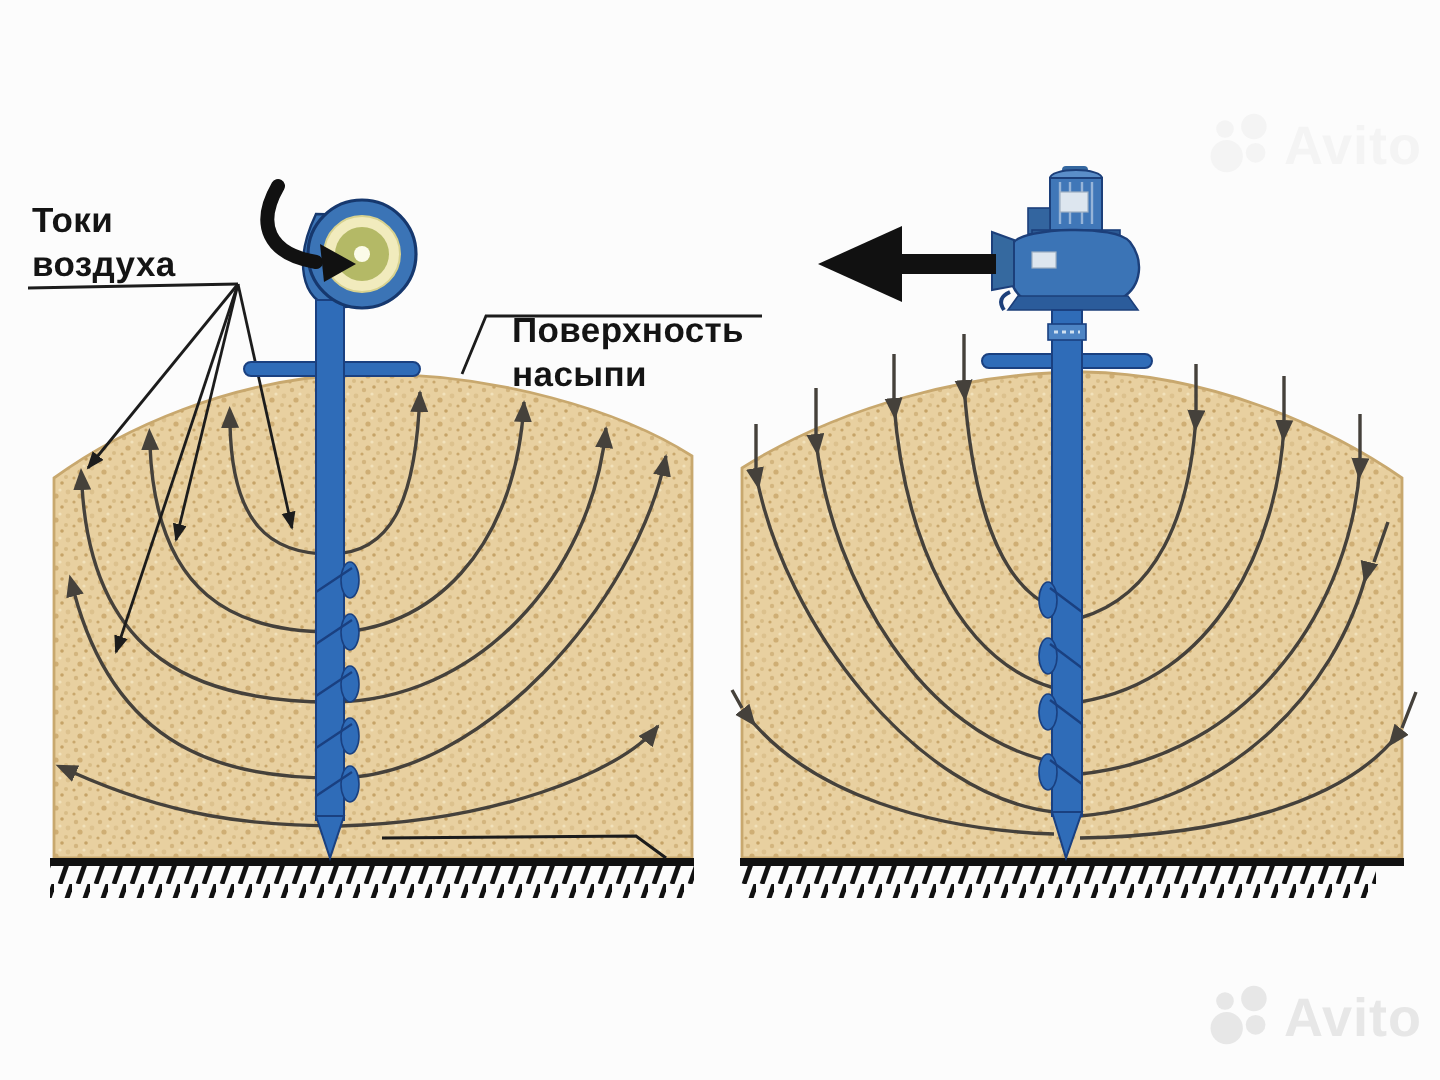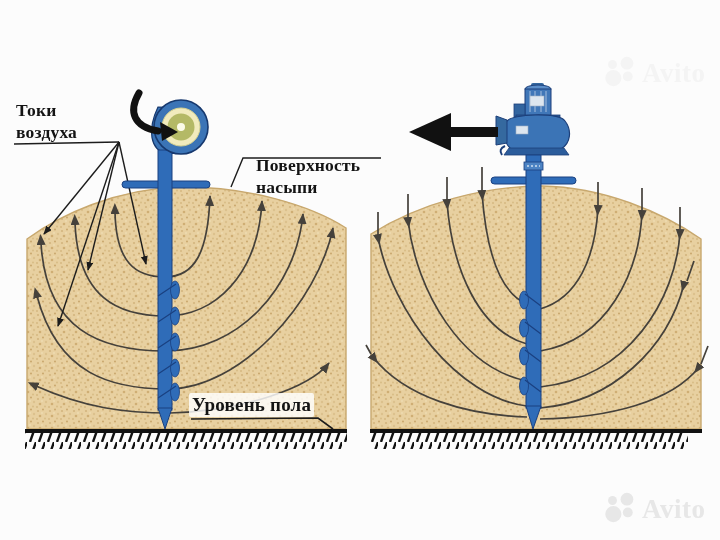--- a/index.html
+++ b/index.html
@@ -1,18 +1,18 @@
 <!DOCTYPE html>
 <html><head>
 <meta charset="utf-8">
 <style>
   html,body{margin:0;padding:0;background:#ffffff;}
   .stage{
     position:relative;width:720px;height:540px;background:#fcfcfc;overflow:hidden;
-    font-family:Liberation Serif, serif;
+    font-family:Liberation Sans, sans-serif;
   }
   .stage svg.diagram{position:absolute;left:0;top:0;}
   .anno{
     position:absolute;color:#141414;font-weight:700;line-height:1.26;
     white-space:pre-line;letter-spacing:0.2px;
   }
   .anno.air{left:16px;top:99px;font-size:17.5px;}
   .anno.surface{left:256px;top:112px;font-size:17.5px;margin-top:42px;}
   .anno.floor{
     left:189px;top:393px;font-size:19px;
@@ -170,21 +170,20 @@
       <polygon points="409,132 451,113 451,151"></polygon>
       <rect x="449" y="127" width="49" height="10"></rect>
     </g>
   </g>
 </svg>
 
 <div class="anno air">Токи
 воздуха</div>
 <div class="anno surface">Поверхность
 насыпи</div>
-<div class="anno floor">Уровень пола</div>
 
 <div class="wm top">
   <svg width="34" height="34" viewBox="0 0 40 40">
     <circle cx="10" cy="10" r="5.2"></circle>
     <circle cx="27" cy="8.5" r="7.5"></circle>
     <circle cx="11" cy="26" r="9.5"></circle>
     <circle cx="28" cy="24" r="5.8"></circle>
   </svg>
   <span class="wm-text">Avito</span>
 </div>

